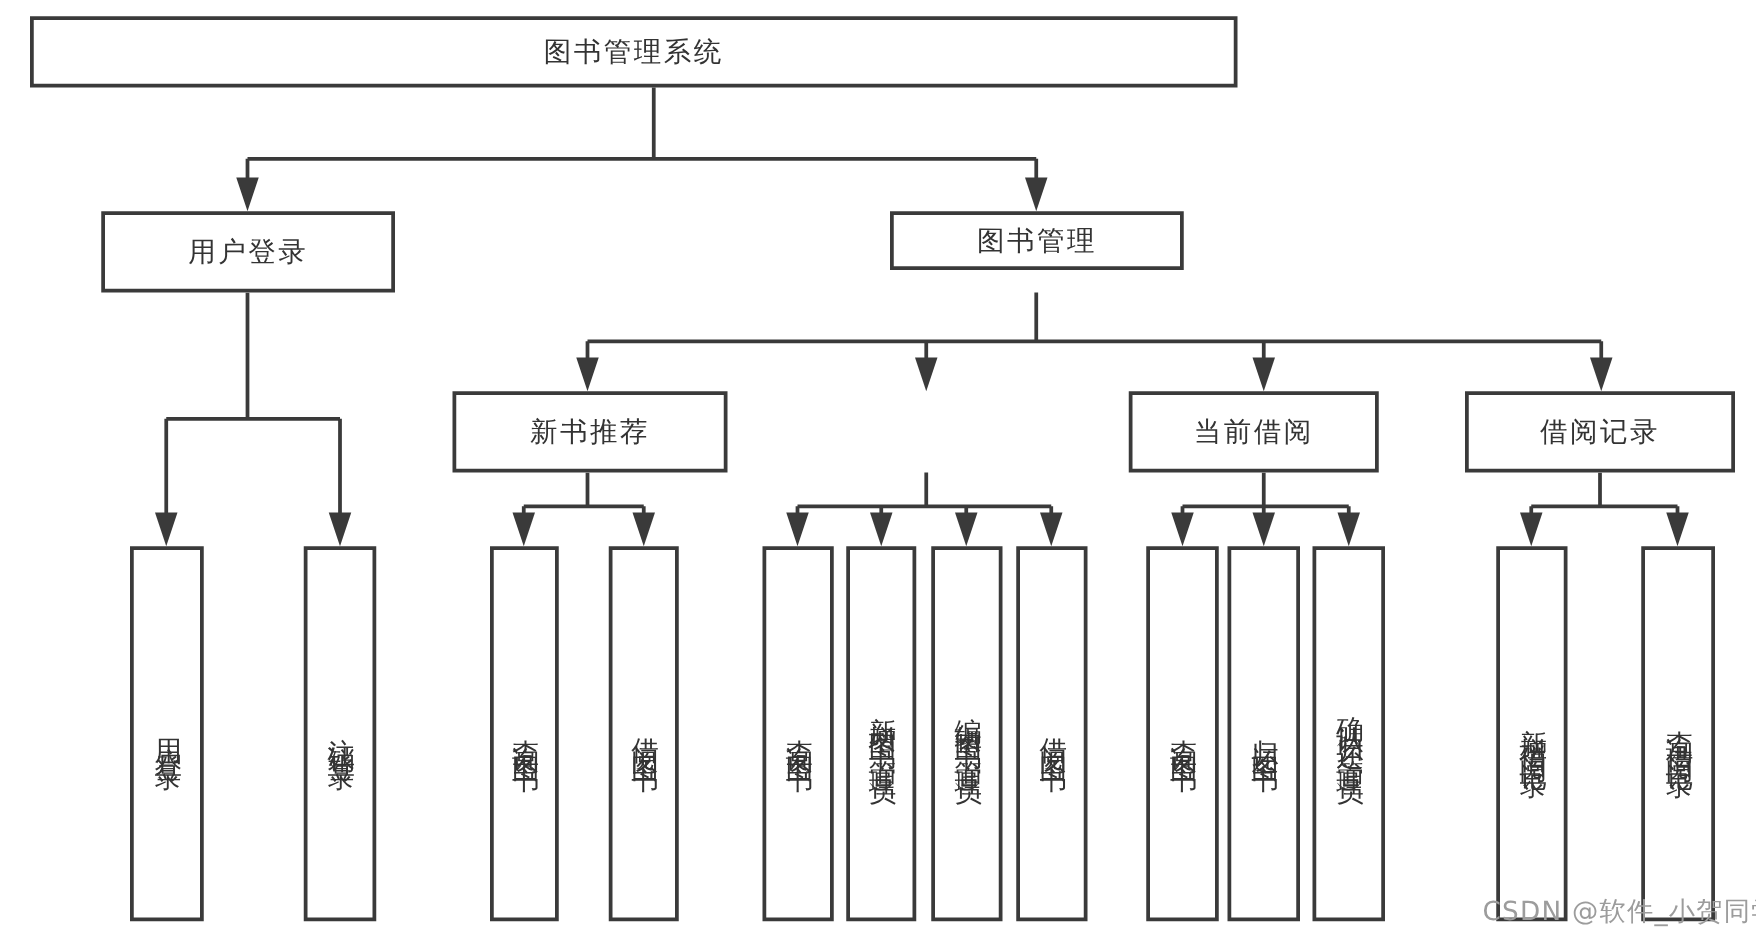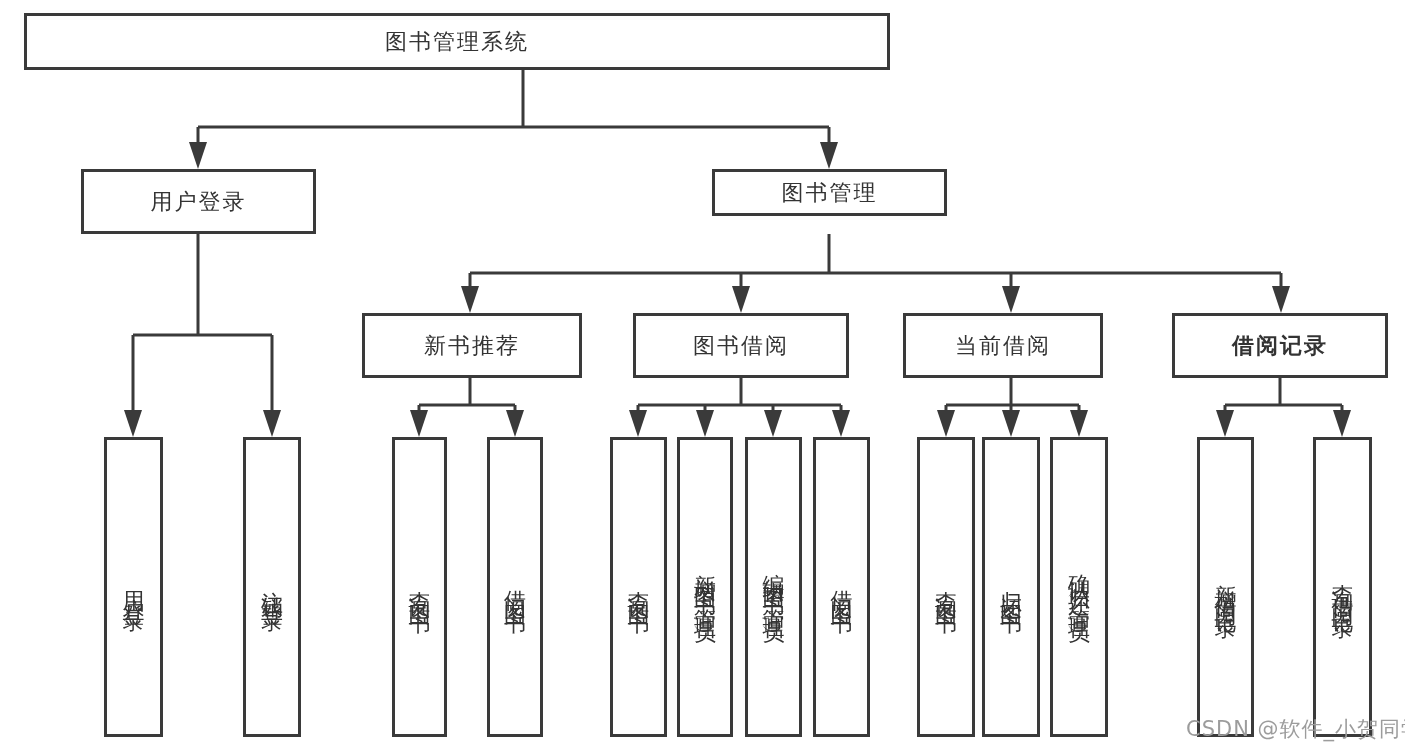--- a/index.html
+++ b/index.html
@@ -35,29 +35,29 @@
   .watermark{
     position:absolute;
     left:1186px;top:715px;
     font-size:21px;
     color:#9c9c9c;
     letter-spacing:1px;
     white-space:nowrap;
     z-index:3;
   }
   
-  #n-root{left:24px;top:13px;width:866px;height:57px;}
+  #n-root{left:24px;top:13px;width:966px;height:57px;}
   
   #n-user-login{left:81px;top:169px;width:235px;height:65px;}
   #n-book-mgmt{left:712px;top:169px;width:235px;height:47px;text-align:right;}
   
   #n-new-book{left:362px;top:313px;width:220px;height:65px;}
   #n-book-borrow{left:633px;top:313px;width:216px;height:65px;}
   #n-cur-borrow{left:903px;top:313px;width:200px;height:65px;}
-  #n-borrow-rec{left:1172px;top:313px;width:216px;height:65px;font-weight:bold;}
+  #n-borrow-rec{left:1172px;top:313px;width:216px;height:65px;}
   
   .leaf{top:437px;height:300px;}
   #l-user-login{left:104px;width:59px;}
   #l-logout{left:243px;width:58px;}
   #l-query1{left:392px;width:55px;}
   #l-borrow1{left:487px;width:56px;}
   #l-query2{left:610px;width:57px;}
   #l-add-book{left:677px;width:56px;}
   #l-edit-book{left:745px;width:57px;}
   #l-borrow2{left:813px;width:57px;}
@@ -115,23 +115,20 @@
   <div id="n-user-login" class="box h-box">
     <span>用户登录</span>
   </div>
   <div id="n-book-mgmt" class="box h-box">
     <span>图书管理</span>
   </div>
 
   <div id="n-new-book" class="box h-box">
     <span>新书推荐</span>
   </div>
-  <div id="n-book-borrow" class="box h-box">
-    <span>图书借阅</span>
-  </div>
   <div id="n-cur-borrow" class="box h-box">
     <span>当前借阅</span>
   </div>
   <div id="n-borrow-rec" class="box h-box">
     <span>借阅记录</span>
   </div>
 
   <div id="l-user-login" class="box v-box leaf">
     <span>用户登录</span>
   </div>

